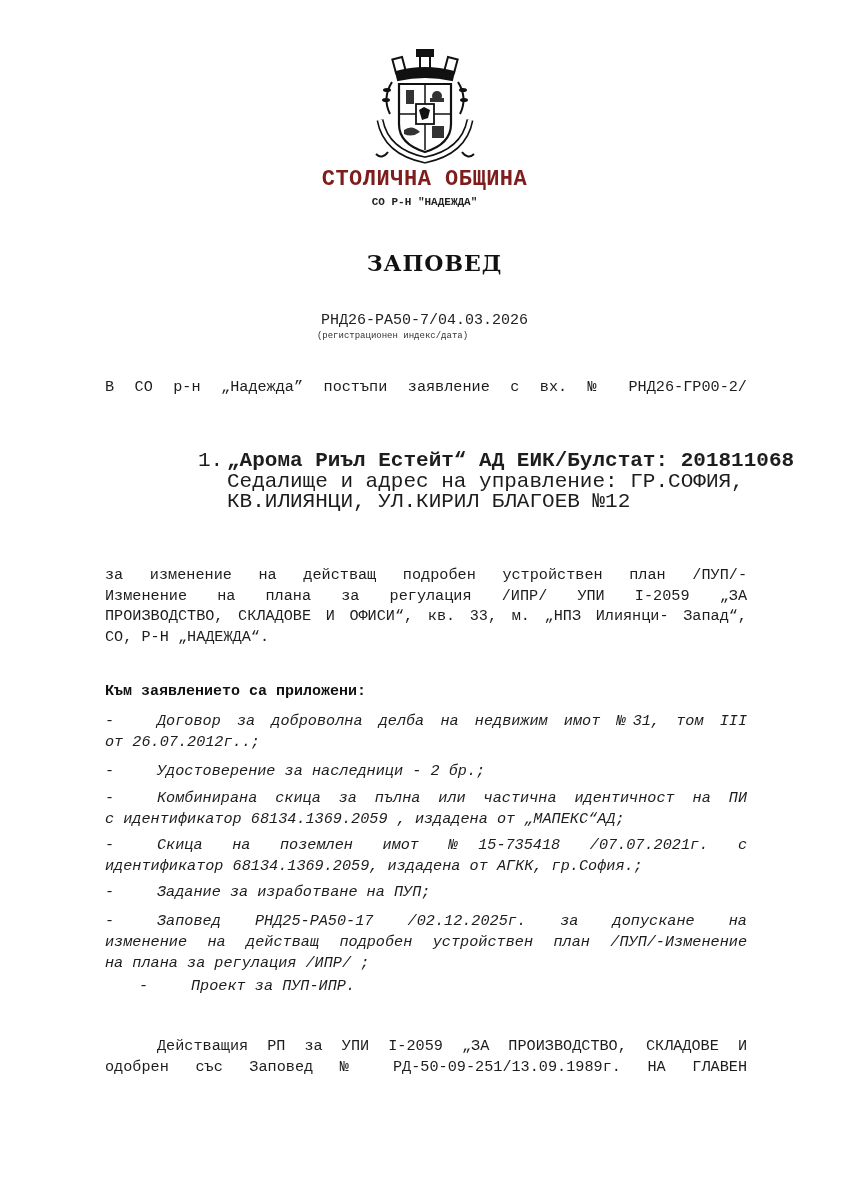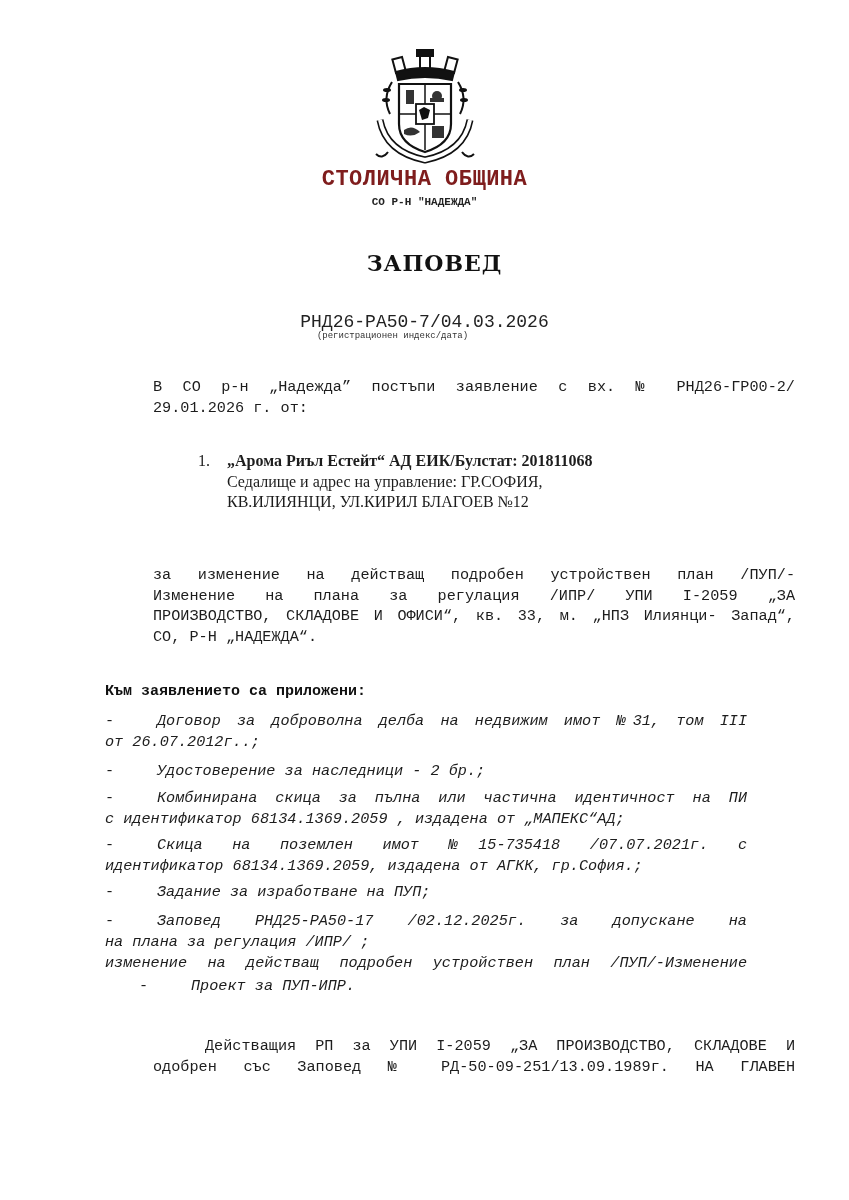--- a/index.html
+++ b/index.html
@@ -56,60 +56,58 @@
       letter-spacing: 1px;
       color: #111;
       padding-left: 10px;
     }
     .reg-index {
       position: absolute;
       left: 0;
       width: 849px;
       top: 312px;
       text-align: center;
-      font-size: 18px;
+      font-size: 15px;
       color: #222;
     }
     .reg-caption {
       position: absolute;
       left: 0;
       width: 785px;
       top: 331px;
       text-align: center;
       font-size: 9px;
       color: #333;
     }
     .para {
       position: absolute;
       left: 105px;
       width: 642px;
       font-size: 15.2px;
       line-height: 20.5px;
       text-align: justify;
       color: #1d1d1d;
-      margin-left: 48px;
     }
     .para .line {
       display: block;
       text-align: justify;
       text-align-last: justify;
       white-space: nowrap;
     }
     .para .line.last {
       text-align-last: left;
     }
     .intro { top: 377px; }
     .applicant {
       position: absolute;
       left: 198px;
       top: 451px;
-      font-size: 16px;
+      font-size: 21px;
       line-height: 20.5px;
       color: #1d1d1d;
-      font-family: Liberation Serif, serif;
     }
     .applicant .num {
       display: inline-block;
       width: 29px;
     }
     .applicant .name {
       font-weight: bold;
     }
     .applicant .addr {
       display: block;
@@ -198,21 +196,20 @@
 
 <div class="org-name">СТОЛИЧНА ОБЩИНА</div>
 <div class="district">СО Р-Н "НАДЕЖДА"</div>
 
 <div class="doc-title">ЗАПОВЕД</div>
 <div class="reg-index">РНД26-РА50-7/04.03.2026</div>
 <div class="reg-caption">(регистрационен индекс/дата)</div>
 
 <div class="para intro">
   <span class="line">В СО р-н „Надежда” постъпи заявление с вх. № РНД26-ГР00-2/</span>
-  <span class="line last">29.01.2026 г. от:</span>
 </div>
 
 <div class="applicant">
   <span class="num">1.</span><span class="name">„Арома Риъл Естейт“ АД ЕИК/Булстат:</span> <span class="name">201811068</span>
   <span class="addr">Седалище и адрес на управление: ГР.СОФИЯ,</span>
   <span class="addr">КВ.ИЛИЯНЦИ, УЛ.КИРИЛ БЛАГОЕВ №12</span>
 </div>
 
 <div class="para purpose">
   <span class="line">за изменение на действащ подробен устройствен план /ПУП/-</span>
@@ -241,22 +238,22 @@
   <span class="line"><span class="dash">-</span><span>Скица на поземлен имот №15-735418 /07.07.2021г. с</span></span>
   <span class="line last">идентификатор 68134.1369.2059, издадена от АГКК, гр.София.;</span>
 </div>
 
 <div class="att att5">
   <span class="line last"><span class="dash">-</span><span>Задание за изработване на ПУП;</span></span>
 </div>
 
 <div class="att att6">
   <span class="line"><span class="dash">-</span><span>Заповед РНД25-РА50-17 /02.12.2025г. за допускане на</span></span>
+  <span class="line">изменение на действащ подробен устройствен план /ПУП/-Изменение</span>
   <span class="line last">на плана за регулация /ИПР/ ;</span>
-  <span class="line">изменение на действащ подробен устройствен план /ПУП/-Изменение</span>
 </div>
 
 <div class="att att7">
   <span class="line last"><span class="dash">-</span><span>Проект за ПУП-ИПР.</span></span>
 </div>
 
 <div class="para final">
   <span class="line"><span class="indent"></span><span>Действащия РП за УПИ I-2059 „ЗА ПРОИЗВОДСТВО, СКЛАДОВЕ И</span></span>
   <span class="line">одобрен със Заповед № РД-50-09-251/13.09.1989г. НА ГЛАВЕН</span>
 </div>

